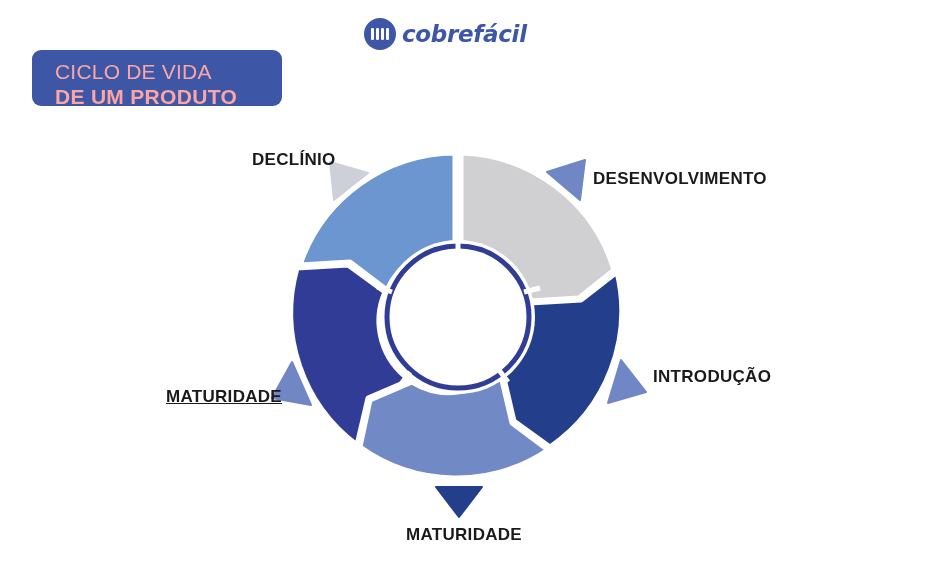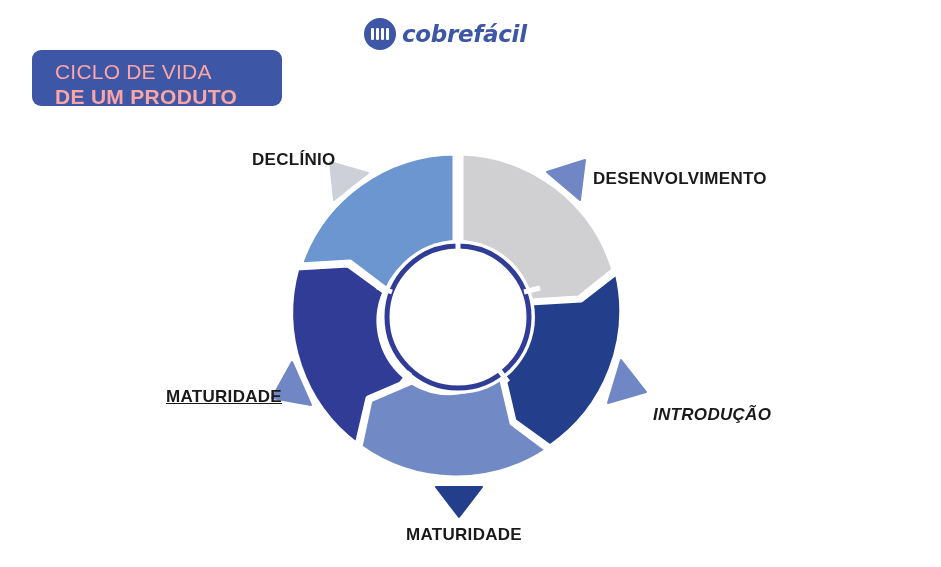--- a/index.html
+++ b/index.html
@@ -55,16 +55,16 @@
   <circle cx="458" cy="317" r="71" fill="#ffffff" stroke="#313c96" stroke-width="5"></circle>
 
   <line x1="458" y1="238" x2="458" y2="252" stroke="#fff" stroke-width="5"></line>
   <line x1="524" y1="292" x2="540" y2="288" stroke="#fff" stroke-width="5"></line>
   <line x1="499" y1="370" x2="508" y2="382" stroke="#fff" stroke-width="5"></line>
   <line x1="410" y1="372" x2="401" y2="384" stroke="#fff" stroke-width="5"></line>
   <line x1="392" y1="292" x2="377" y2="287" stroke="#fff" stroke-width="5"></line>
 </svg>
 
 <div class="label" style="left:593px; top:149px;margin-top:20px;">DESENVOLVIMENTO</div>
-<div class="label" style="left:653px; top:405px;font-style:italic;">INTRODUÇÃO</div>
+<div class="label" style="left:653px; top:367px;">INTRODUÇÃO</div>
 <div class="label" style="left:406px; top:525px;">MATURIDADE</div>
 <div class="label" style="left:166px; top:387px;text-decoration:underline;">MATURIDADE</div>
 <div class="label" style="left:252px; top:150px;">DECLÍNIO</div>
 
 </body></html>

